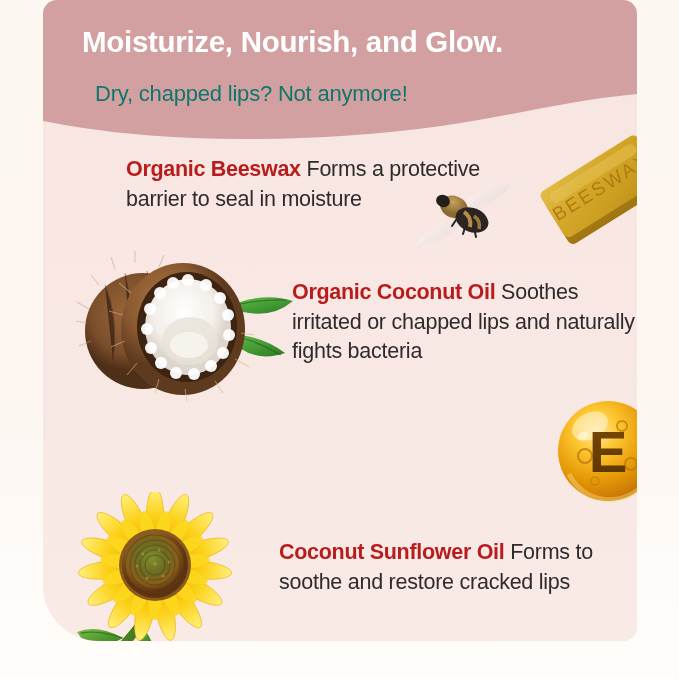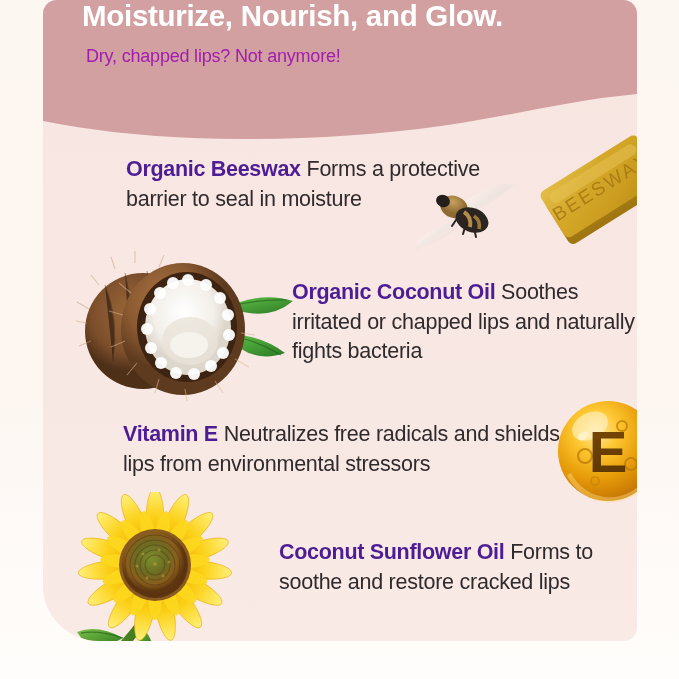--- a/index.html
+++ b/index.html
@@ -53,48 +53,49 @@
 
   #header-text {
     position: absolute;
     left: 0; top: 0;
     width: 594px;
     padding-left: 39px;
     box-sizing: border-box;
   }
   #title {
     margin: 0;
+    padding-top: 26px;
     color: #ffffff;
     font-size: 29.5px;
     font-weight: bold;
     letter-spacing: -0.3px;
     line-height: 1.1;
     font-family: "Liberation Sans", sans-serif;
   }
   #subtitle {
-    margin: 4px;
+    margin: 13px;
     padding-top: 11px;
-    color: #a21caf;
-    font-size: 18px;
+    color: #0f766e;
+    font-size: 22px;
     font-weight: 400;
     letter-spacing: -0.2px;
     line-height: 1.1;
   }
 
   
   .ing-text {
     position: absolute;
     color: #2f2a2c;
     font-size: 21.5px;
     line-height: 1.38;
     letter-spacing: -0.25px;
     z-index: 6;
   }
   .ing-name {
-    color: #4c1d95;
+    color: #b91c1c;
     font-weight: bold;
     letter-spacing: -0.3px;
   }
   .ing-desc { color: #2f2a2c; }
 
   #text-beeswax  { left: 83px; top: 155px;  width: 420px; }
   #text-coconut  { left: 249px; top: 278px; width: 360px; }
   #text-vitamine { left: 80px;  top: 420px; width: 440px; }
   #text-sunflower{ left: 236px; top: 538px; width: 370px; }
 
@@ -410,24 +411,20 @@
     <div class="ing-text" id="text-beeswax">
       <span class="ing-name">Organic Beeswax</span>
       <span class="ing-desc">Forms a protective barrier to seal in moisture</span>
     </div>
 
     <div class="ing-text" id="text-coconut">
       <span class="ing-name">Organic Coconut Oil</span>
       <span class="ing-desc">Soothes irritated or chapped lips and naturally fights bacteria</span>
     </div>
 
-    <div class="ing-text" id="text-vitamine">
-      <span class="ing-name">Vitamin E</span>
-      <span class="ing-desc">Neutralizes free radicals and shields lips from environmental stressors</span>
-    </div>
 
     <div class="ing-text" id="text-sunflower">
       <span class="ing-name">Coconut Sunflower Oil</span>
       <span class="ing-desc">Forms to soothe and restore cracked lips</span>
     </div>
 
   </div>
 </div>
 
 </body></html>

